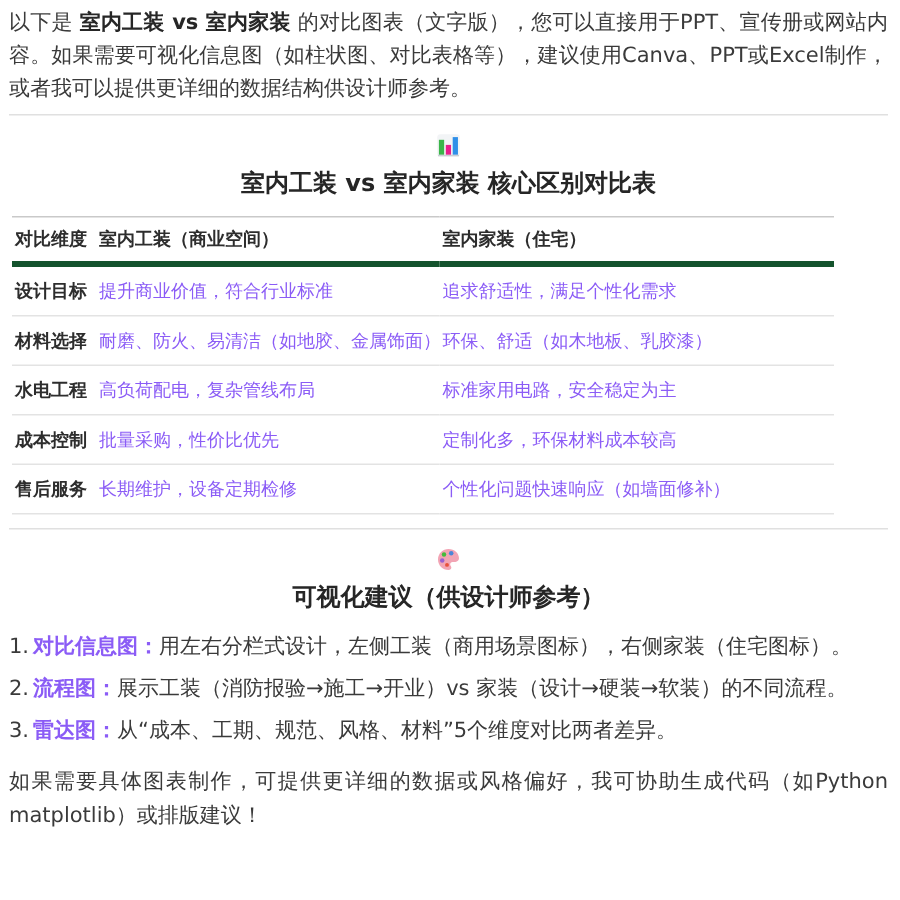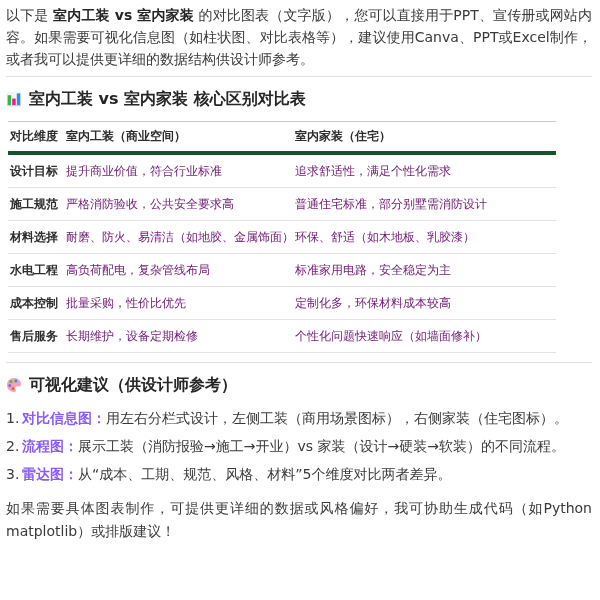--- a/index.html
+++ b/index.html
@@ -11,35 +11,35 @@
     padding:4px 8px 0 6px;
   }
   .para{margin:0;line-height:22px;text-align:justify;}
   .para b{color:#262626;}
   .divider{border:none;border-top:1px solid #e0e0e0;height:0;}
   .divider-1{margin:6px 0 0 0;}
   .divider-2{margin:9px 0 0 0;}
   .section-title{
     display:flex;align-items:center;gap:7px;
     font-size:16px;font-weight:bold;color:#262626;
-    margin:12px 0 0 0;line-height:19px;
+    margin:12px 0 0 0;line-height:19px;flex-direction:column;
   }
   .section-title .icon{flex:none;display:inline-flex;}
   table.cmp{
     border-collapse:collapse;table-layout:fixed;
     width:548px;margin:13px 0 0 2px;font-size:12px;
   }
   table.cmp thead th{
     border-top:1px solid #c9c9c9;border-bottom:4px solid #14532d;
     height:29px;text-align:left;font-weight:bold;color:#2d2d2d;
     padding:0 4px 0 2px;vertical-align:middle;white-space:nowrap;overflow:hidden;
   }
   table.cmp tbody td{
     border-bottom:1px solid #e3e3e3;height:32px;
-    padding:0 4px 0 2px;color:#701a75;vertical-align:middle;
+    padding:0 4px 0 2px;color:#8b5cf6;vertical-align:middle;
     white-space:nowrap;overflow:hidden;
   }
   table.cmp td.dim{font-weight:bold;color:#2d2d2d;}
   ol.advice{list-style:none;margin:10px 0 0 0;padding:0;}
   ol.advice li{display:flex;line-height:28px;}
   ol.advice .li-num{flex:none;width:16px;}
   ol.advice .li-term{font-weight:bold;color:#8b5cf6;white-space:nowrap;margin-top:44px;}
   .outro{margin:9px 0 0 0;line-height:23px;}
 </style>
 </head>
@@ -73,25 +73,20 @@
       <th>对比维度</th>
       <th>室内工装（商业空间）</th>
       <th>室内家装（住宅）</th>
     </tr>
   </thead>
   <tbody>
     <tr>
       <td class="dim">设计目标</td>
       <td>提升商业价值，符合行业标准</td>
       <td>追求舒适性，满足个性化需求</td>
-    </tr>
-    <tr>
-      <td class="dim">施工规范</td>
-      <td>严格消防验收，公共安全要求高</td>
-      <td>普通住宅标准，部分别墅需消防设计</td>
     </tr>
     <tr>
       <td class="dim">材料选择</td>
       <td>耐磨、防火、易清洁（如地胶、金属饰面）</td>
       <td>环保、舒适（如木地板、乳胶漆）</td>
     </tr>
     <tr>
       <td class="dim">水电工程</td>
       <td>高负荷配电，复杂管线布局</td>
       <td>标准家用电路，安全稳定为主</td>

